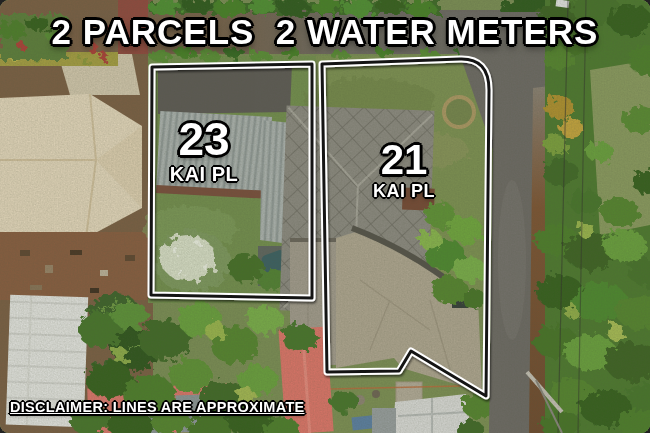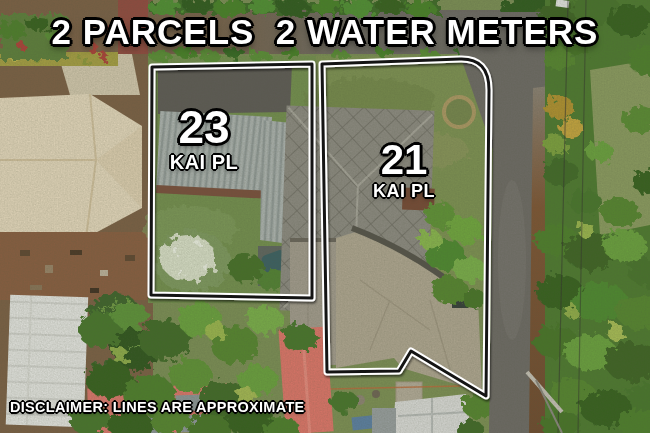--- a/index.html
+++ b/index.html
@@ -1,18 +1,18 @@
 <!DOCTYPE html>
 <html style="--boundary-casing: #ffffff; --boundary-core: #141414; --label-text: #ffffff; --label-outline: #000000; --lawn-green: #74904e; --roof-23: #a7aeac; --roof-21: #8e8b83; --driveway-concrete: #b2a893; --road-asphalt: #6e6a66;"><head>
 <meta charset="utf-8">
 <style>
   html,body{margin:0;padding:0;background:#222;}
   .stage{
     position:relative;width:650px;height:433px;overflow:hidden;
-    font-family:"Liberation Sans",sans-serif;background:#6b7f4a;
+    font-family:"Liberation Sans",sans-serif;background:#6b7f4a;border-radius:9px;
   }
   .stage svg{position:absolute;top:0;left:0;}
   .ov{position:absolute;color:#fff;font-weight:bold;z-index:5;}
   .headline{
     top:12px;left:0;width:100%;text-align:center;
     font-size:35px;letter-spacing:1px;white-space:pre;
     text-shadow:-3px 0 0 #000,3px 0 0 #000,0 -3px 0 #000,0 3px 0 #000,
       -2px -2px 0 #000,2px -2px 0 #000,-2px 2px 0 #000,2px 2px 0 #000,
       0 4px 7px rgba(0,0,0,.55);
   }
@@ -22,31 +22,32 @@
     text-shadow:-3px 0 0 #000,3px 0 0 #000,0 -3px 0 #000,0 3px 0 #000,
       -2px -2px 0 #000,2px -2px 0 #000,-2px 2px 0 #000,2px 2px 0 #000,
       0 3px 5px rgba(0,0,0,.5);
   }
   .plabel .street{
     display:block;margin-top:2px;letter-spacing:.5px;
     text-shadow:-2px 0 0 #000,2px 0 0 #000,0 -2px 0 #000,0 2px 0 #000,
       -1px -1px 0 #000,1px -1px 0 #000,-1px 1px 0 #000,1px 1px 0 #000,
       0 2px 4px rgba(0,0,0,.5);
   }
-  .label23{left:150px;top:106px;width:108px;text-align:center;}
+  .label23{left:150px;top:118px;width:108px;text-align:center;}
   .label23 .num{font-size:46px;}
   .label23 .street{font-size:20px;}
   .label21{left:318px;top:140px;width:86px;margin-left:43px;}
   .label21 .num{font-size:42px;}
   .label21 .street{font-size:18px;}
   .disclaimer{
     left:10px;top:399px;font-size:14.5px;letter-spacing:.3px;
     text-shadow:-2px 0 0 #000,2px 0 0 #000,0 -2px 0 #000,0 2px 0 #000,
       -1px -1px 0 #000,1px -1px 0 #000,-1px 1px 0 #000,1px 1px 0 #000,
       0 2px 3px rgba(0,0,0,.5);
+    text-decoration:underline;
   }
 </style>
 </head>
 <body>
 
 <div class="stage">
 
 <svg width="650" height="433" viewBox="0 0 650 433">
   <defs>
     <filter id="fol" x="-30%" y="-30%" width="160%" height="160%">

